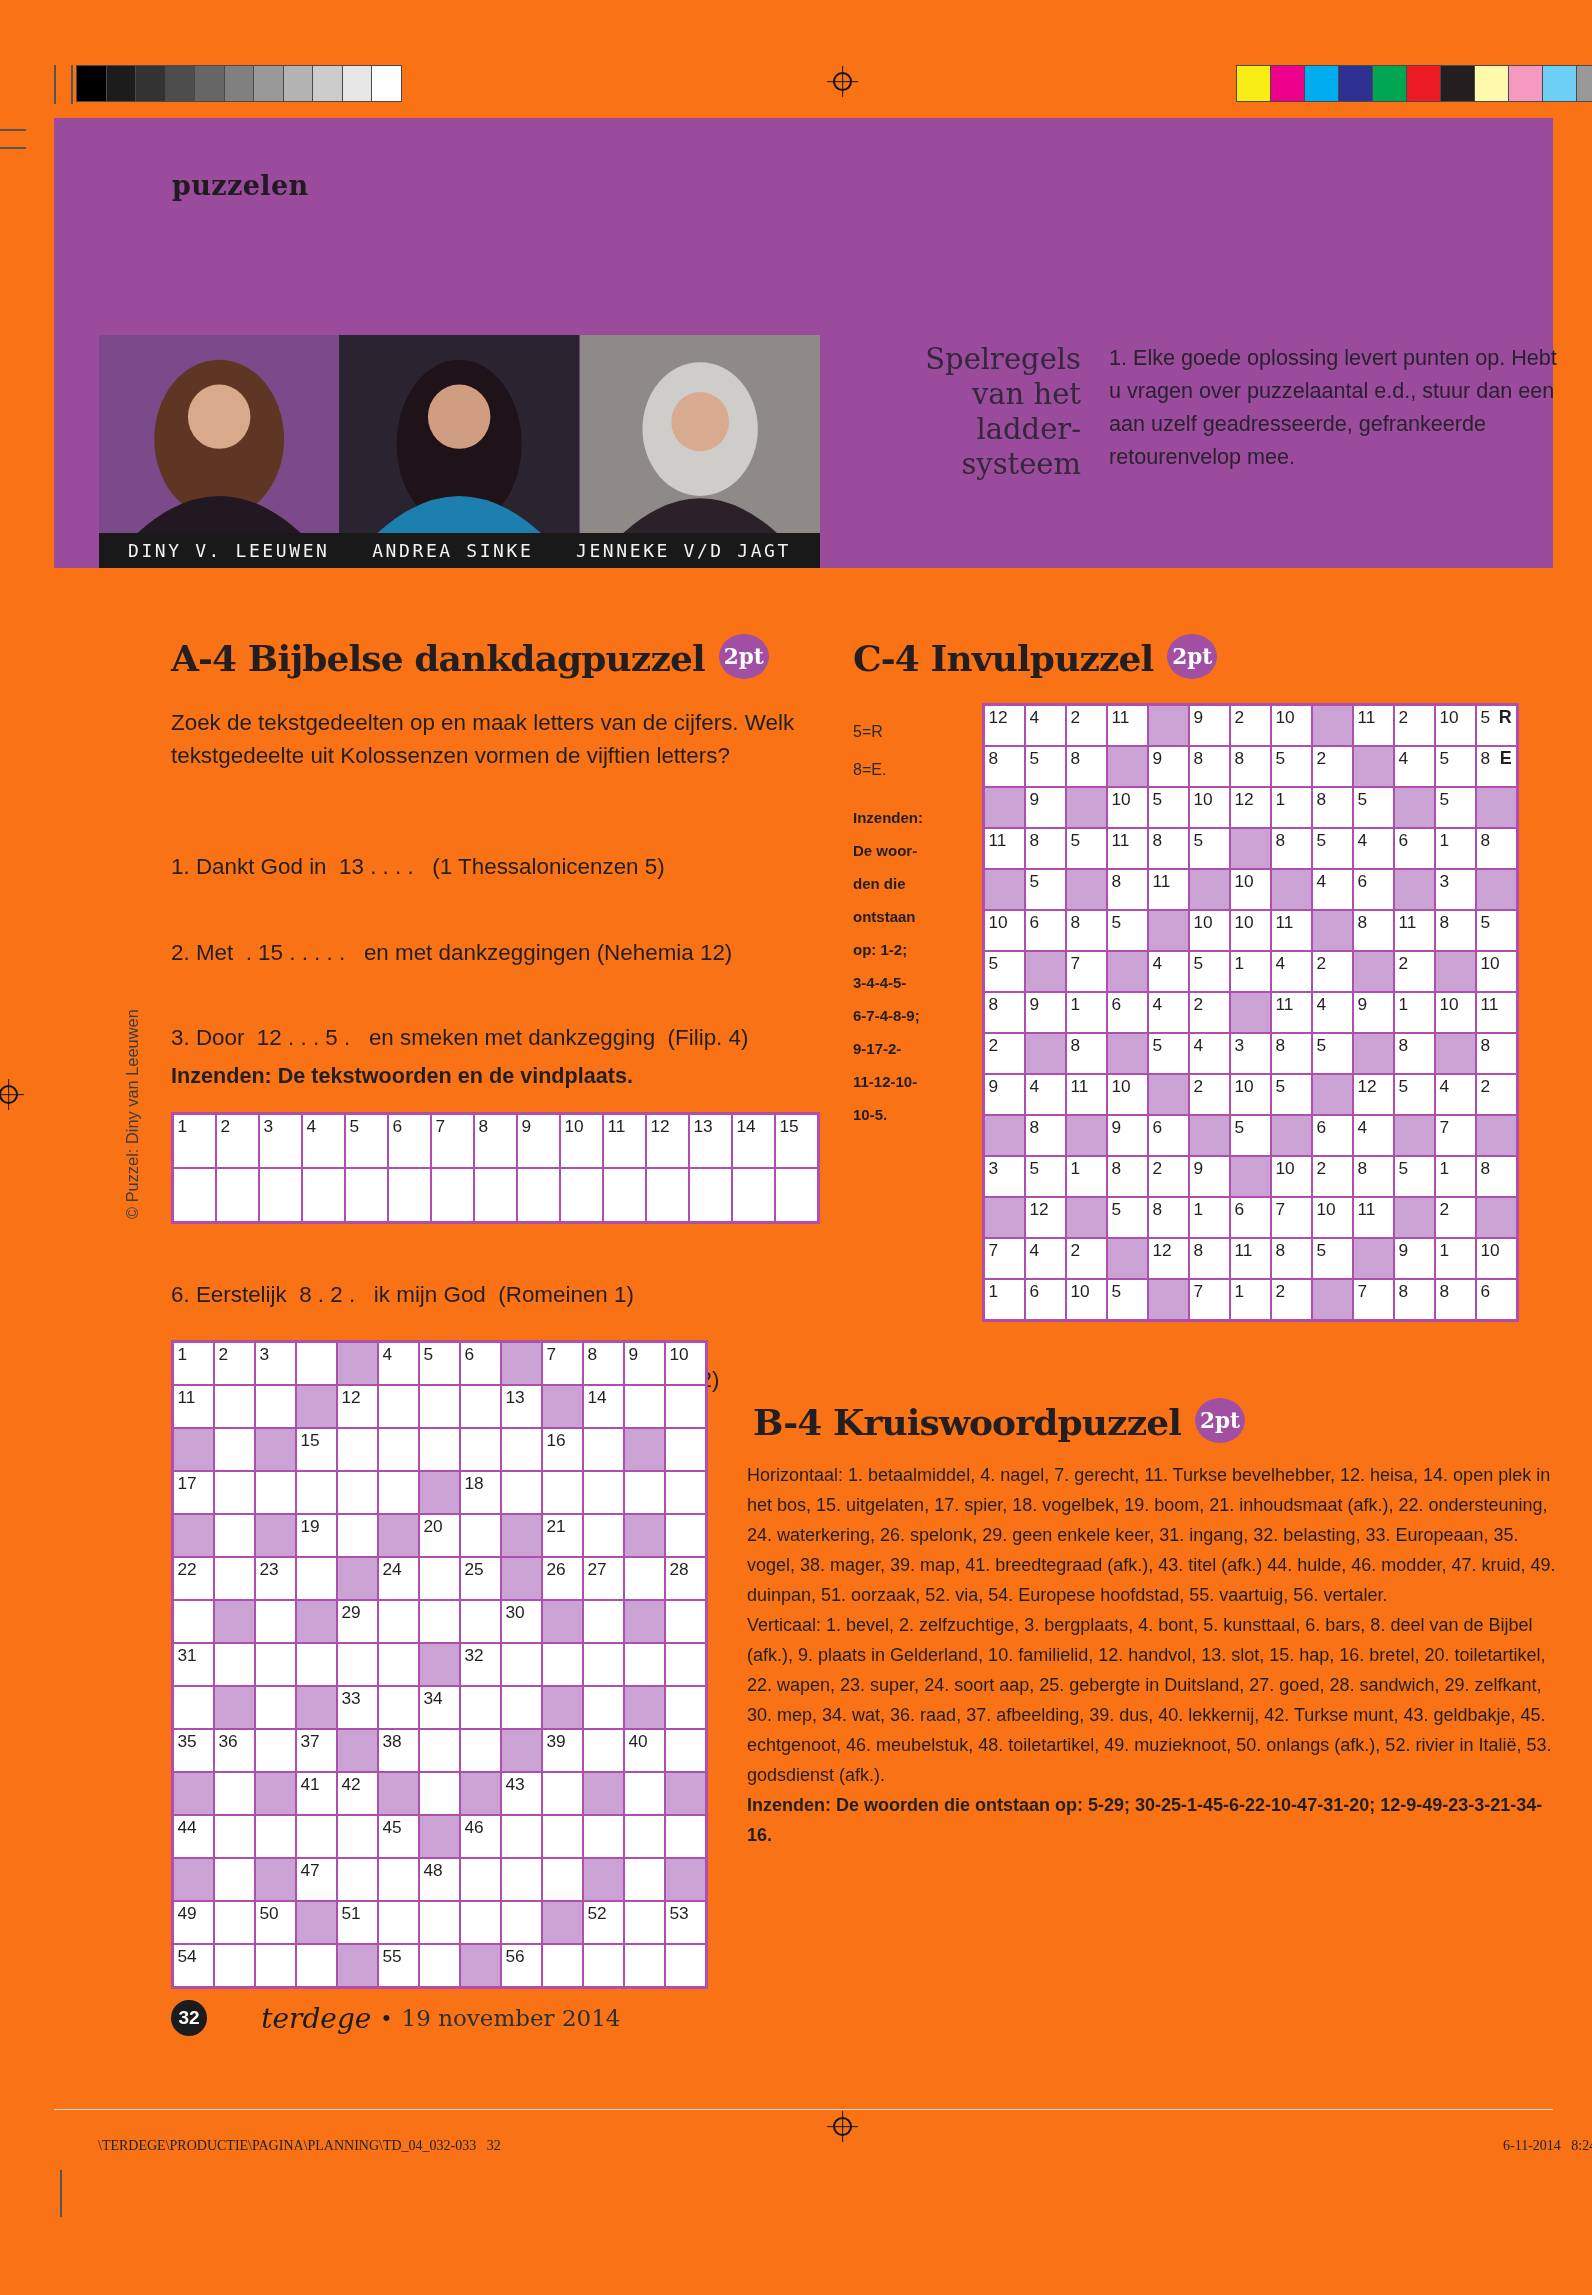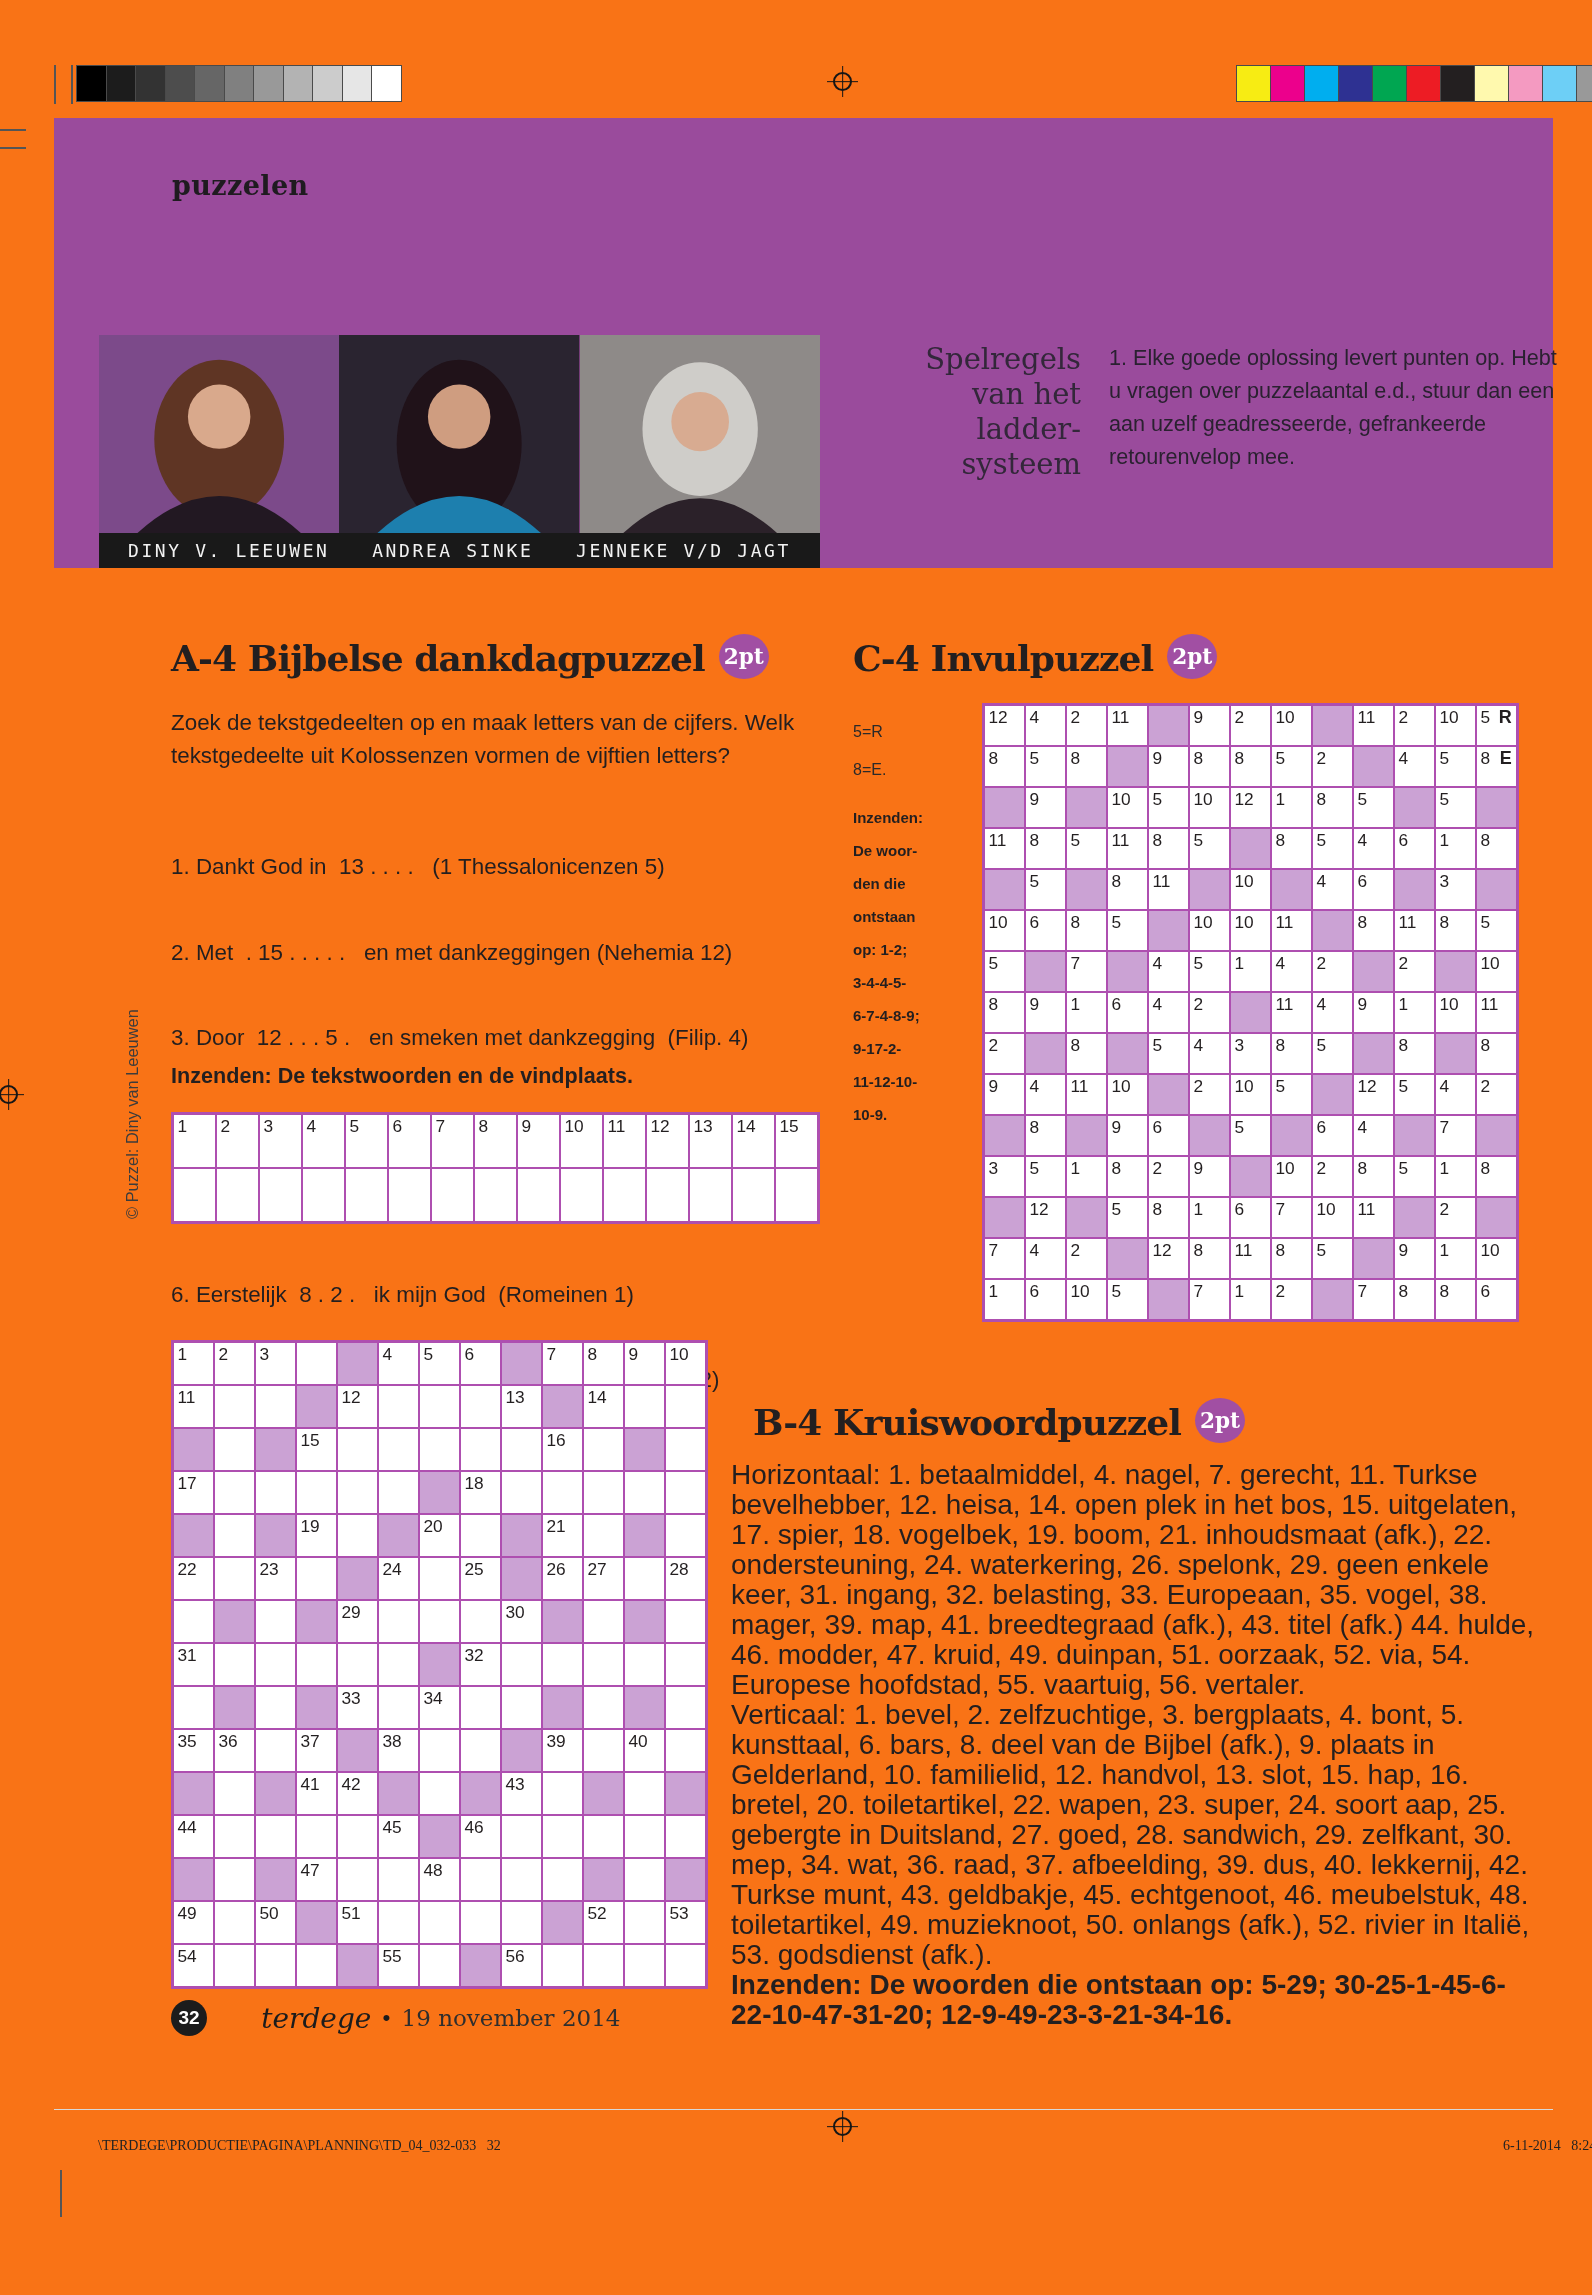--- a/index.html
+++ b/index.html
@@ -58,21 +58,21 @@
   .grid .clet{position:absolute;top:0.9px;right:4.3px;font-size:18px;font-weight:bold;color:#231f20;}
   .answer-grid{left:171px;top:1112px;width:645px;grid-template-columns:repeat(15,1fr);grid-auto-rows:54px;}
   .c4-grid{left:982px;top:703px;width:533px;grid-template-columns:repeat(13,1fr);grid-auto-rows:41px;}
   .xw-grid{left:171px;top:1340px;width:533px;grid-template-columns:repeat(13,1fr);grid-auto-rows:43px;}
 
   
   .c4-hints{position:absolute;left:853px;top:713px;font-size:16px;line-height:38px;color:#2a2a2a;}
   .c4-inz{position:absolute;left:853px;top:801px;font-size:15px;line-height:33px;font-weight:bold;}
 
   
-  .b4-text{position:absolute;left:731px;top:1460px;width:809px;font-size:28px;line-height:30px;}
+  .b4-text{position:absolute;left:747px;top:1460px;width:809px;font-size:18px;line-height:30px;}
   .b4-text p{margin:0;}
   .b4-inz{margin-top:22.4px;font-weight:bold;}
 
   
   .footer{position:absolute;left:171px;top:2000px;display:flex;align-items:center;gap:11.2px;}
   .pageno{width:36px;height:36px;border-radius:50%;background:#1c1c1c;color:#fff;font-weight:bold;
           font-size:19px;display:flex;align-items:center;justify-content:center;}
   .maglogo{font-family:"DejaVu Serif",serif;font-style:italic;font-weight:normal;font-size:28px;color:#1c1c1c;margin-left:43px;}
   .bullet{font-size:22.4px;color:#1c1c1c;}
   .footdate{font-family:"DejaVu Serif",serif;font-size:23px;color:#2e2e2e;}
@@ -264,21 +264,21 @@
   <div class="c4-inz">
     <div>Inzenden:</div>
     <div>De woor-</div>
     <div>den die</div>
     <div>ontstaan</div>
     <div>op: 1-2;</div>
     <div>3-4-4-5-</div>
     <div>6-7-4-8-9;</div>
     <div>9-17-2-</div>
     <div>11-12-10-</div>
-    <div>10-9.</div>
+    <div>10-5.</div>
   </div>
   <div class="grid c4-grid">
       <div class="cell">
         <span class="cnum">12</span>
       </div>
       <div class="cell">
         <span class="cnum">4</span>
       </div>
       <div class="cell">
         <span class="cnum">2</span>

